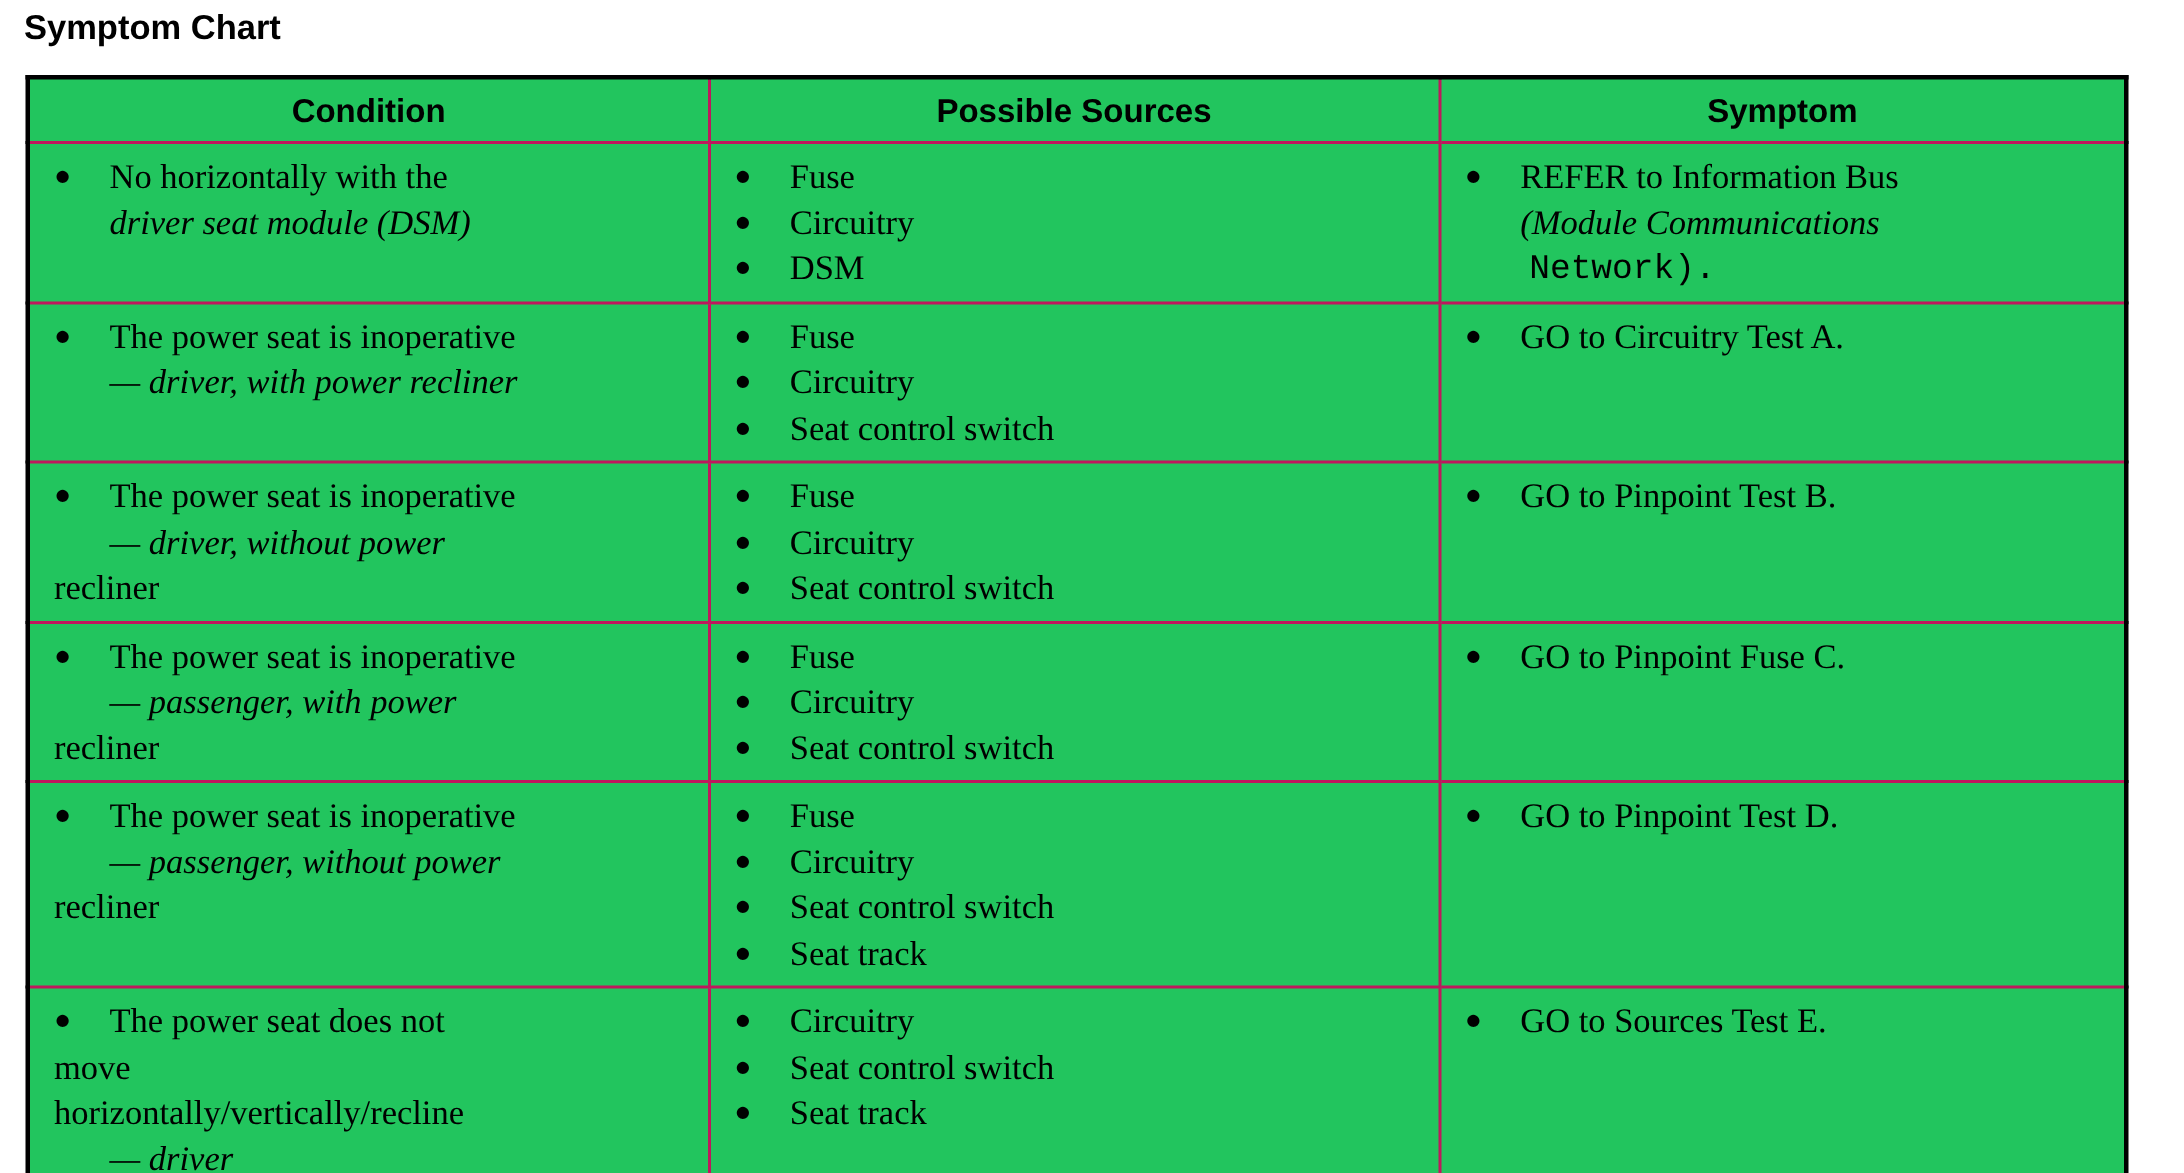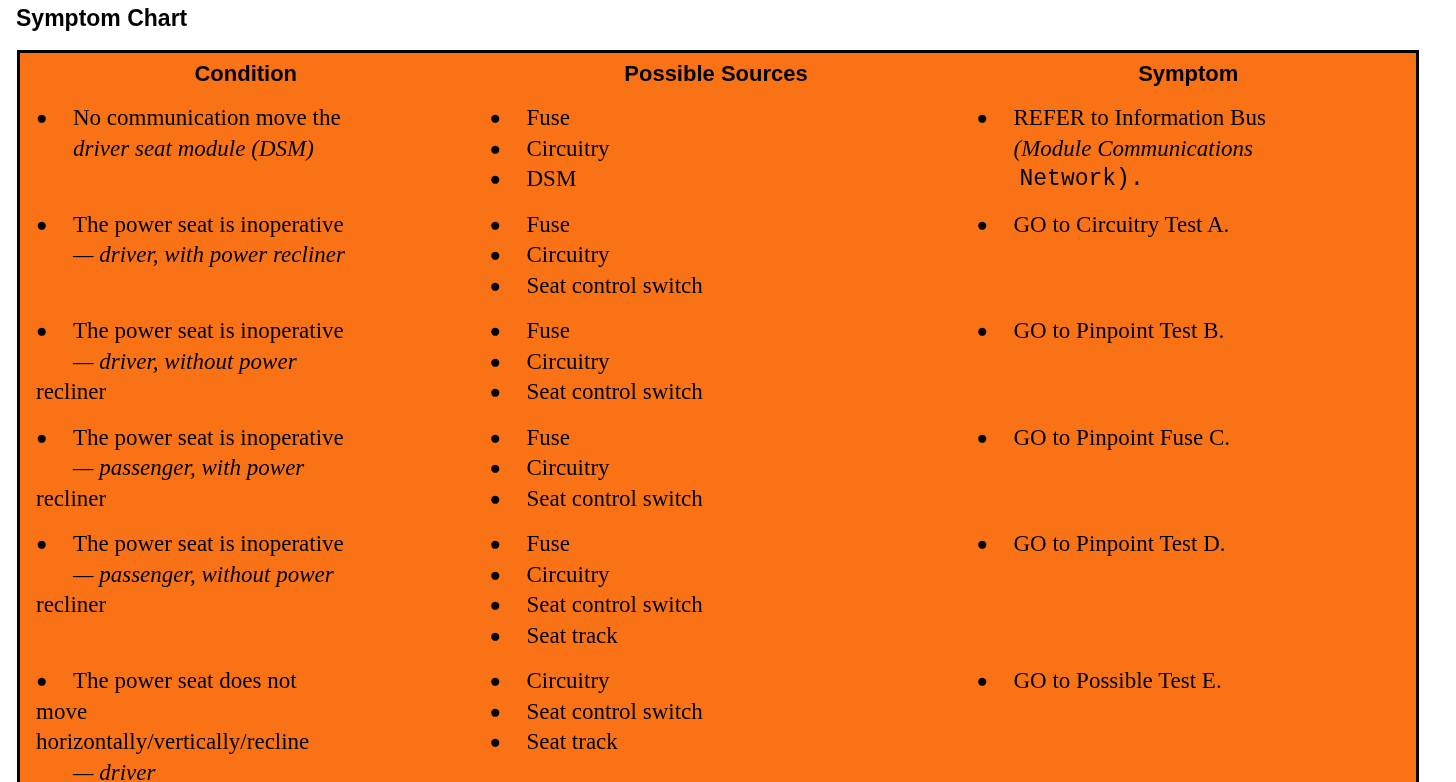--- a/index.html
+++ b/index.html
@@ -45,24 +45,24 @@
     table-layout: fixed;
     border: 3px solid #000000;
   }
 
   .symptom-table col.c-condition { width: 454px; }
   .symptom-table col.c-sources   { width: 487px; }
   .symptom-table col.c-action    { width: 458px; }
 
   .symptom-table th,
   .symptom-table td {
-    border: 2px solid #f97316;
+    border: 2px solid #be185d;
     vertical-align: top;
     padding: 0;
-    background: #f97316;
+    background: #22c55e;
   }
 
   
   .symptom-table thead th {
     height: 41px;
     text-align: center;
     font-family: "Liberation Sans", "DejaVu Sans", sans-serif;
     font-weight: bold;
     font-size: 22px;
     line-height: 41px;
@@ -137,21 +137,21 @@
         <th>Condition</th>
         <th>Possible Sources</th>
         <th>Symptom</th>
       </tr>
     </thead>
     <tbody id="table-body">
         <tr class="row-1">
           <td>
             <div class="cell-inner">
               <ul class="bullets">
-                <li class="bullet-item"><span class="dot">●</span><span>No communication move the</span><span class="cont">driver seat module (DSM)</span></li>
+                <li class="bullet-item"><span class="dot">●</span><span>No horizontally with the</span><span class="cont">driver seat module (DSM)</span></li>
               </ul>
             </div>
           </td>
           <td>
             <div class="cell-inner">
               <ul class="bullets">
                 <li class="bullet-item"><span class="dot">●</span><span>Fuse</span></li>
                 <li class="bullet-item"><span class="dot">●</span><span>Circuitry</span></li>
                 <li class="bullet-item"><span class="dot">●</span><span>DSM</span></li>
               </ul>
@@ -279,21 +279,21 @@
               <ul class="bullets">
                 <li class="bullet-item"><span class="dot">●</span><span>Circuitry</span></li>
                 <li class="bullet-item"><span class="dot">●</span><span>Seat control switch</span></li>
                 <li class="bullet-item"><span class="dot">●</span><span>Seat track</span></li>
               </ul>
             </div>
           </td>
           <td>
             <div class="cell-inner">
               <ul class="bullets">
-                <li class="bullet-item"><span class="dot">●</span><span>GO to Possible Test E.</span></li>
+                <li class="bullet-item"><span class="dot">●</span><span>GO to Sources Test E.</span></li>
               </ul>
             </div>
           </td>
         </tr>
       </tbody>
   </table>
 
 </div>
 
 </body></html>

